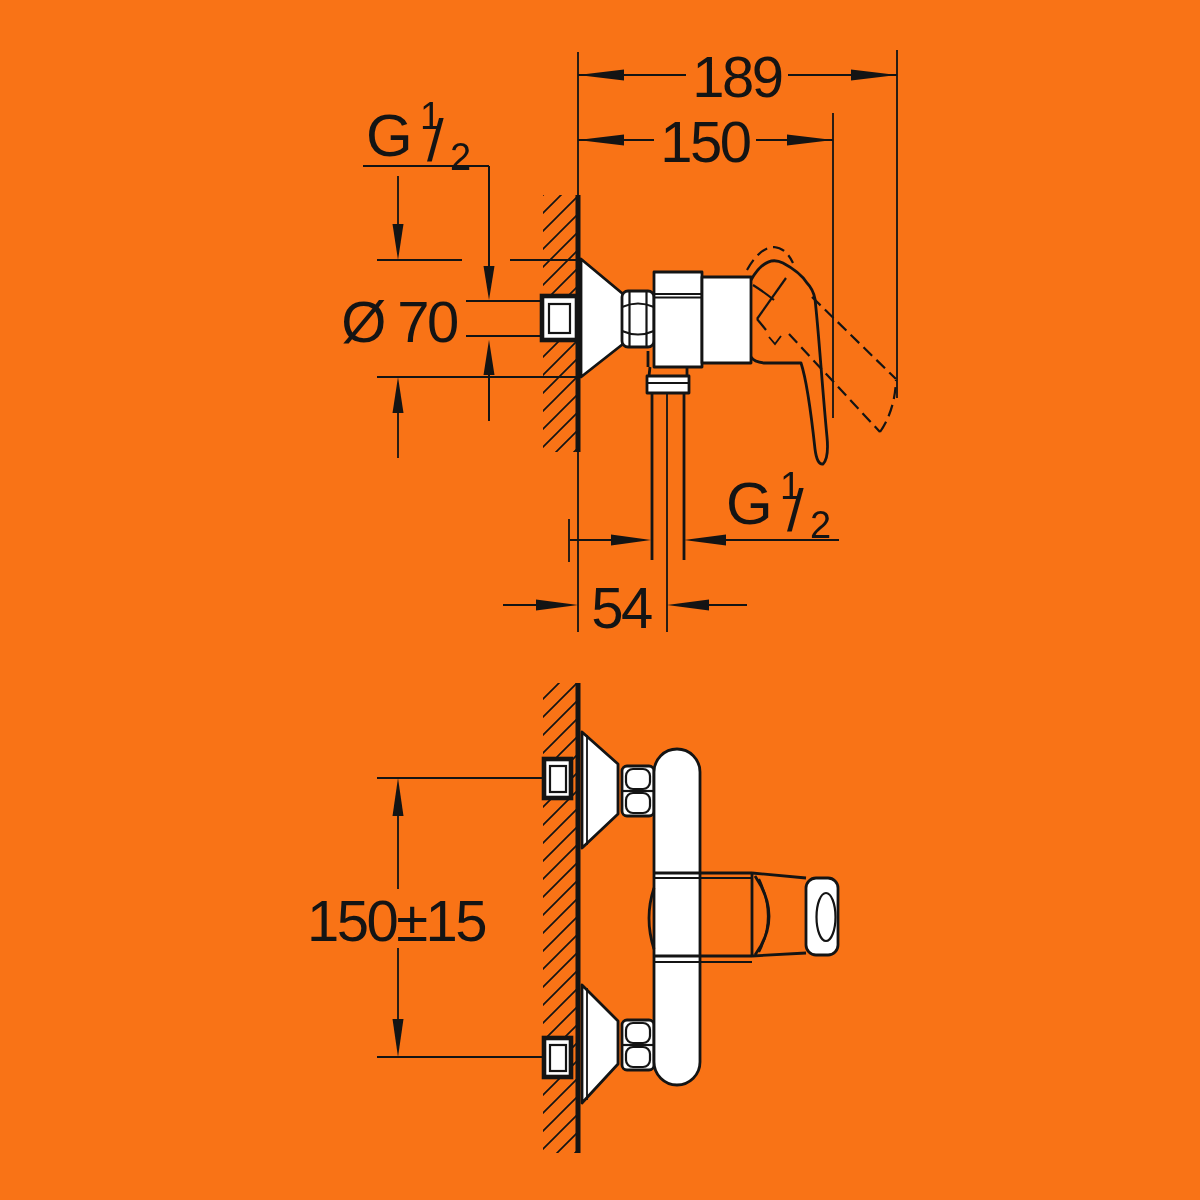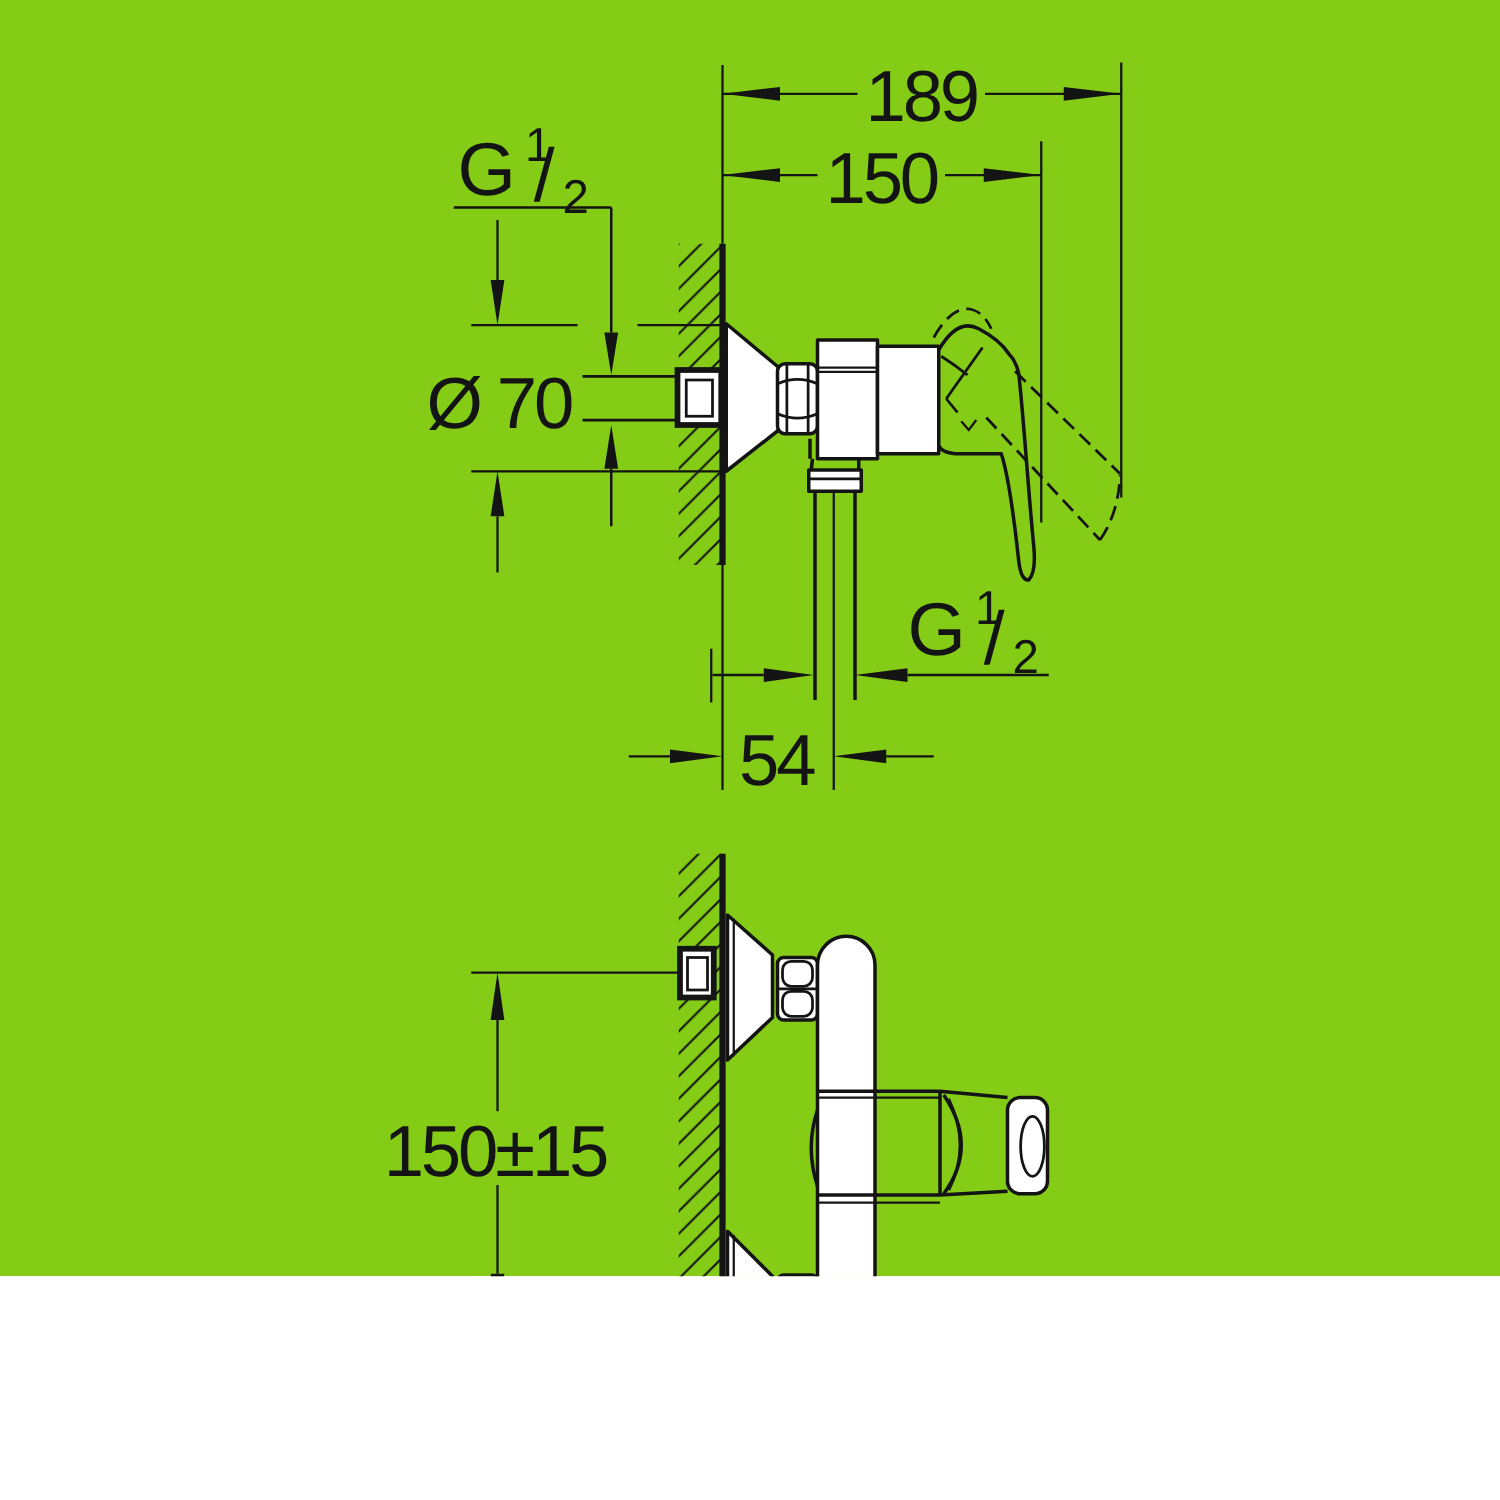--- a/index.html
+++ b/index.html
@@ -1,16 +1,16 @@
 <!DOCTYPE html>
 <html><head>
 <meta charset="utf-8">
 <style>
   html,body{margin:0;padding:0;background:#ffffff;}
-  #stage{width:1200px;height:1021px;background:#84cc16;position:relative;font-family:"Liberation Sans",sans-serif;}
+  #stage{width:1200px;height:1200px;background:#f97316;position:relative;font-family:"Liberation Sans",sans-serif;}
   svg{display:block;}
   .o   {stroke:#141414;fill:none;stroke-width:2.8;stroke-linejoin:round;}
   .of  {stroke:#141414;fill:#ffffff;stroke-width:2.8;stroke-linejoin:round;}
   .oth {stroke:#141414;fill:#ffffff;stroke-width:4.6;stroke-linejoin:miter;}
   .t1  {stroke:#141414;fill:none;stroke-width:2.2;}
   .thin{stroke:#141414;fill:none;stroke-width:1.8;}
   .wall{stroke:#141414;fill:none;stroke-width:5;}
   .dim {stroke:#141414;fill:none;stroke-width:1.8;}
   .ldr {stroke:#141414;fill:none;stroke-width:2;}
   .d   {stroke:#141414;fill:none;stroke-width:2.2;stroke-dasharray:12 6;}

